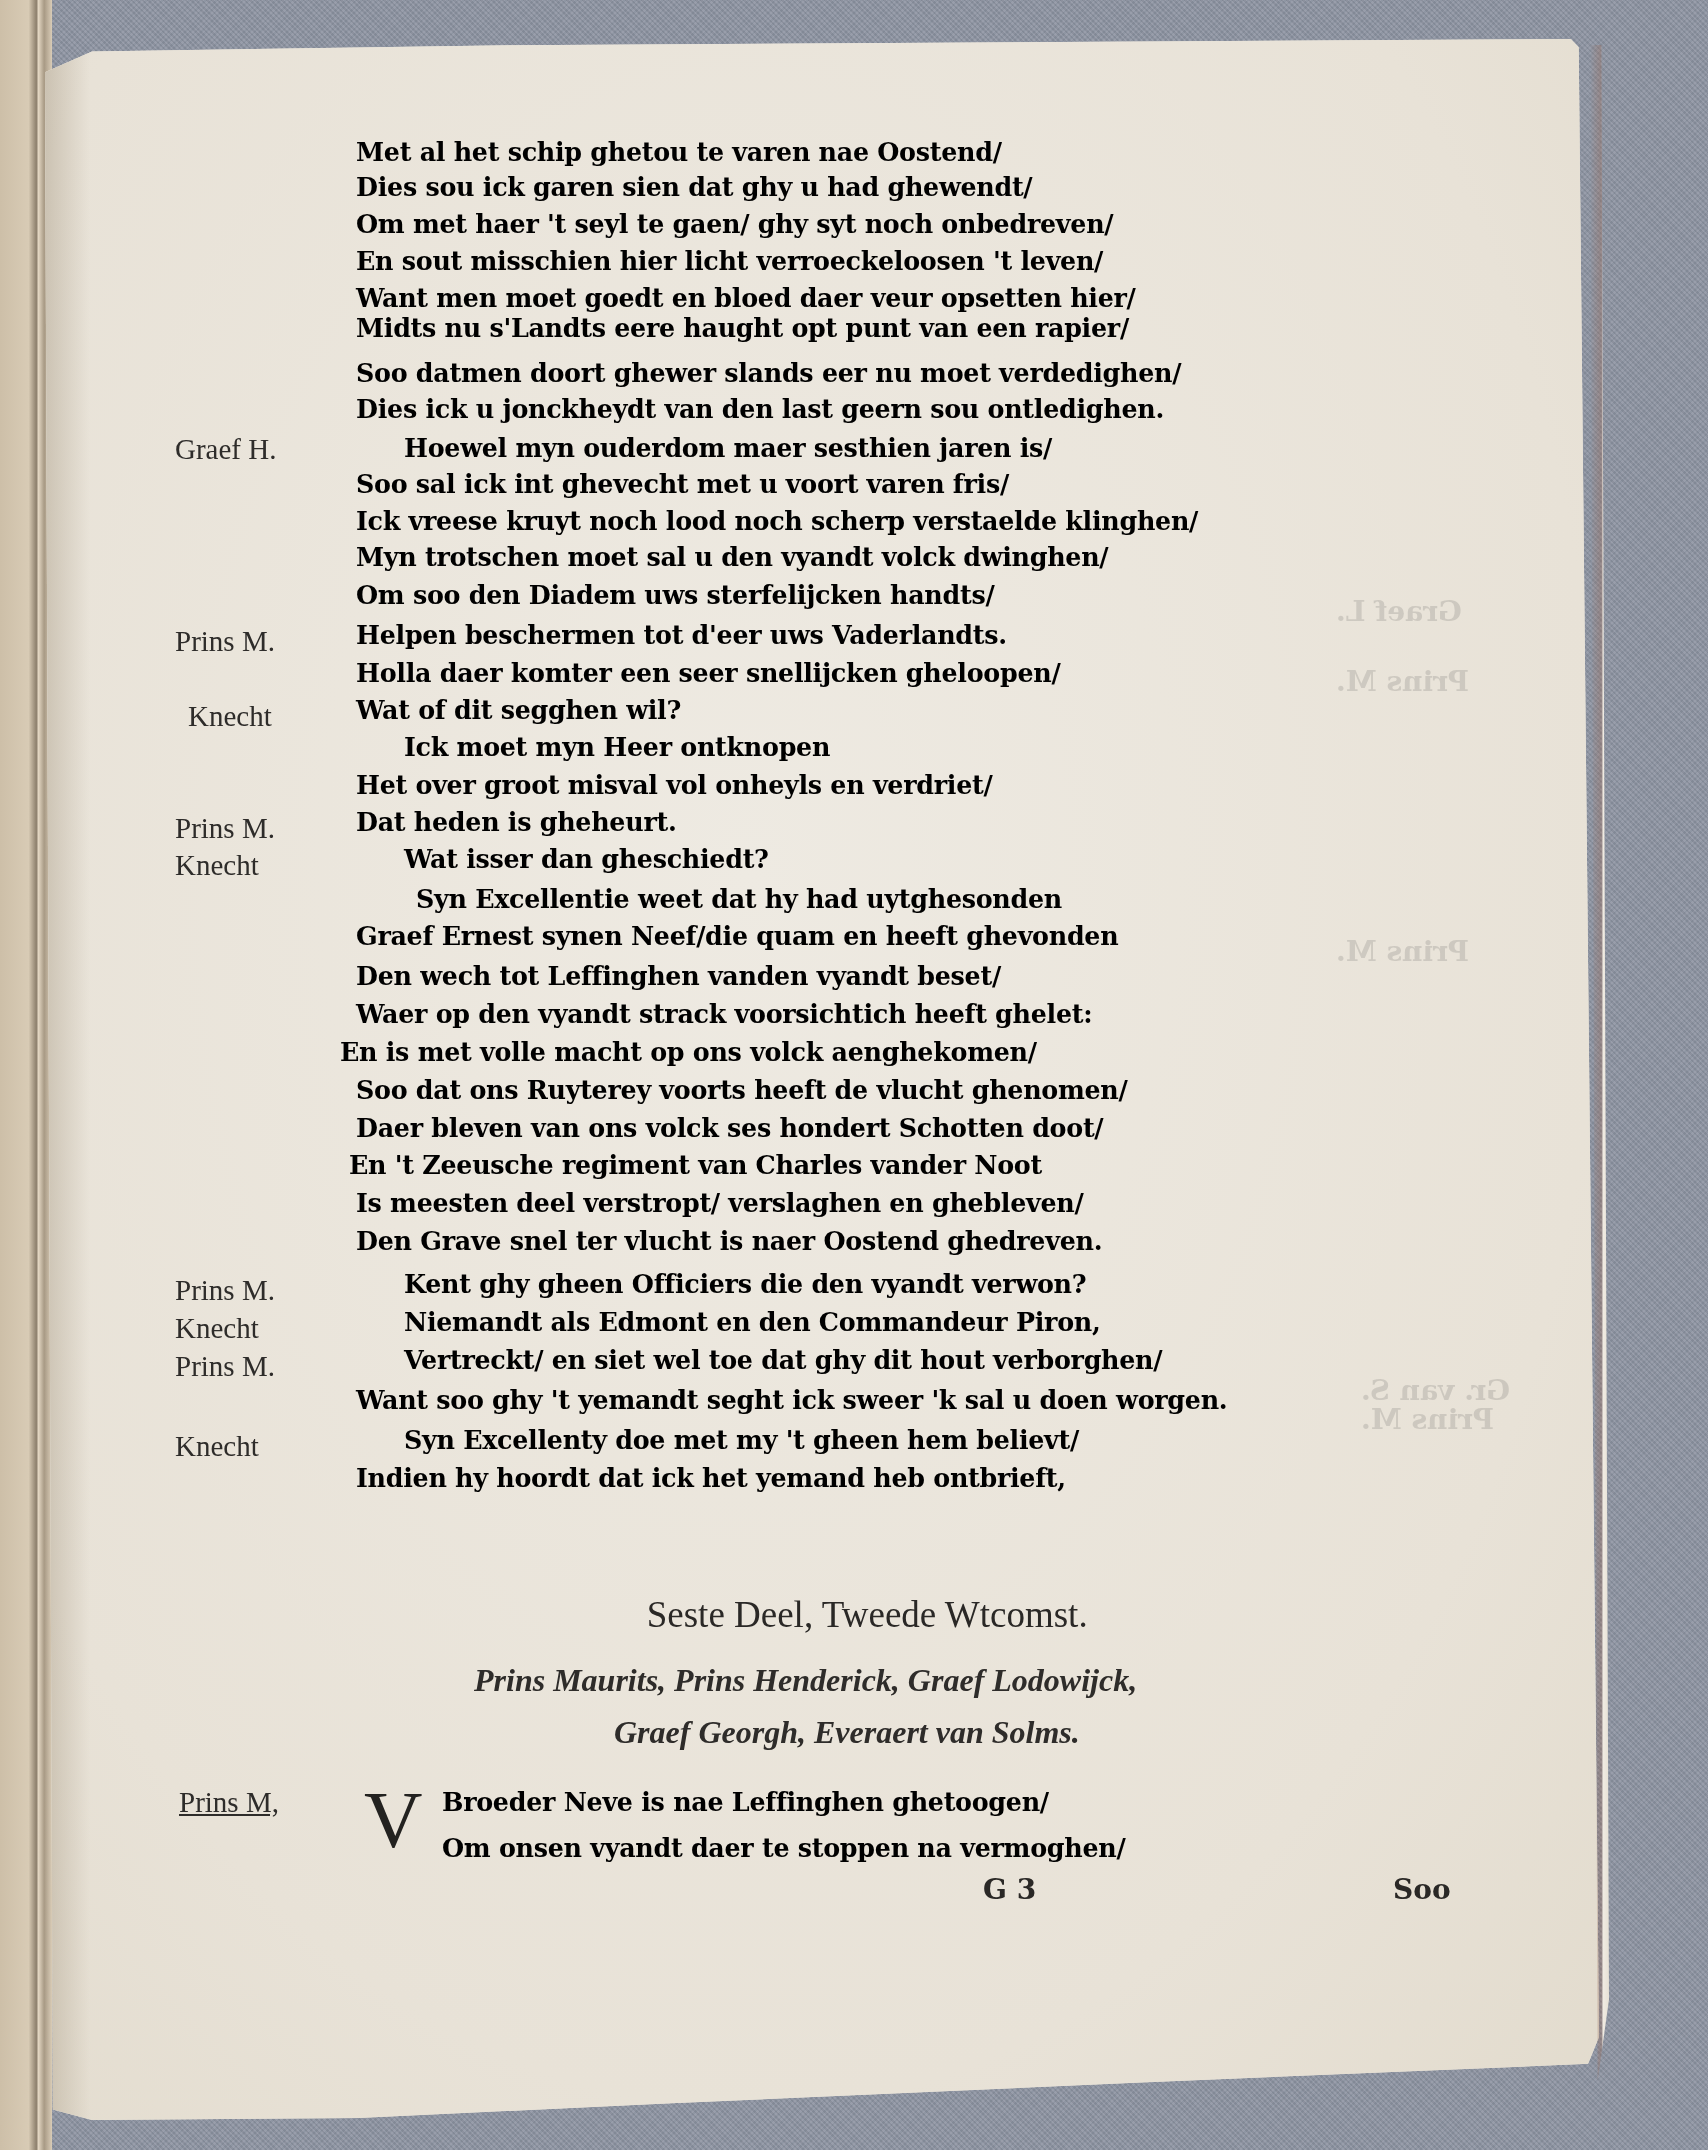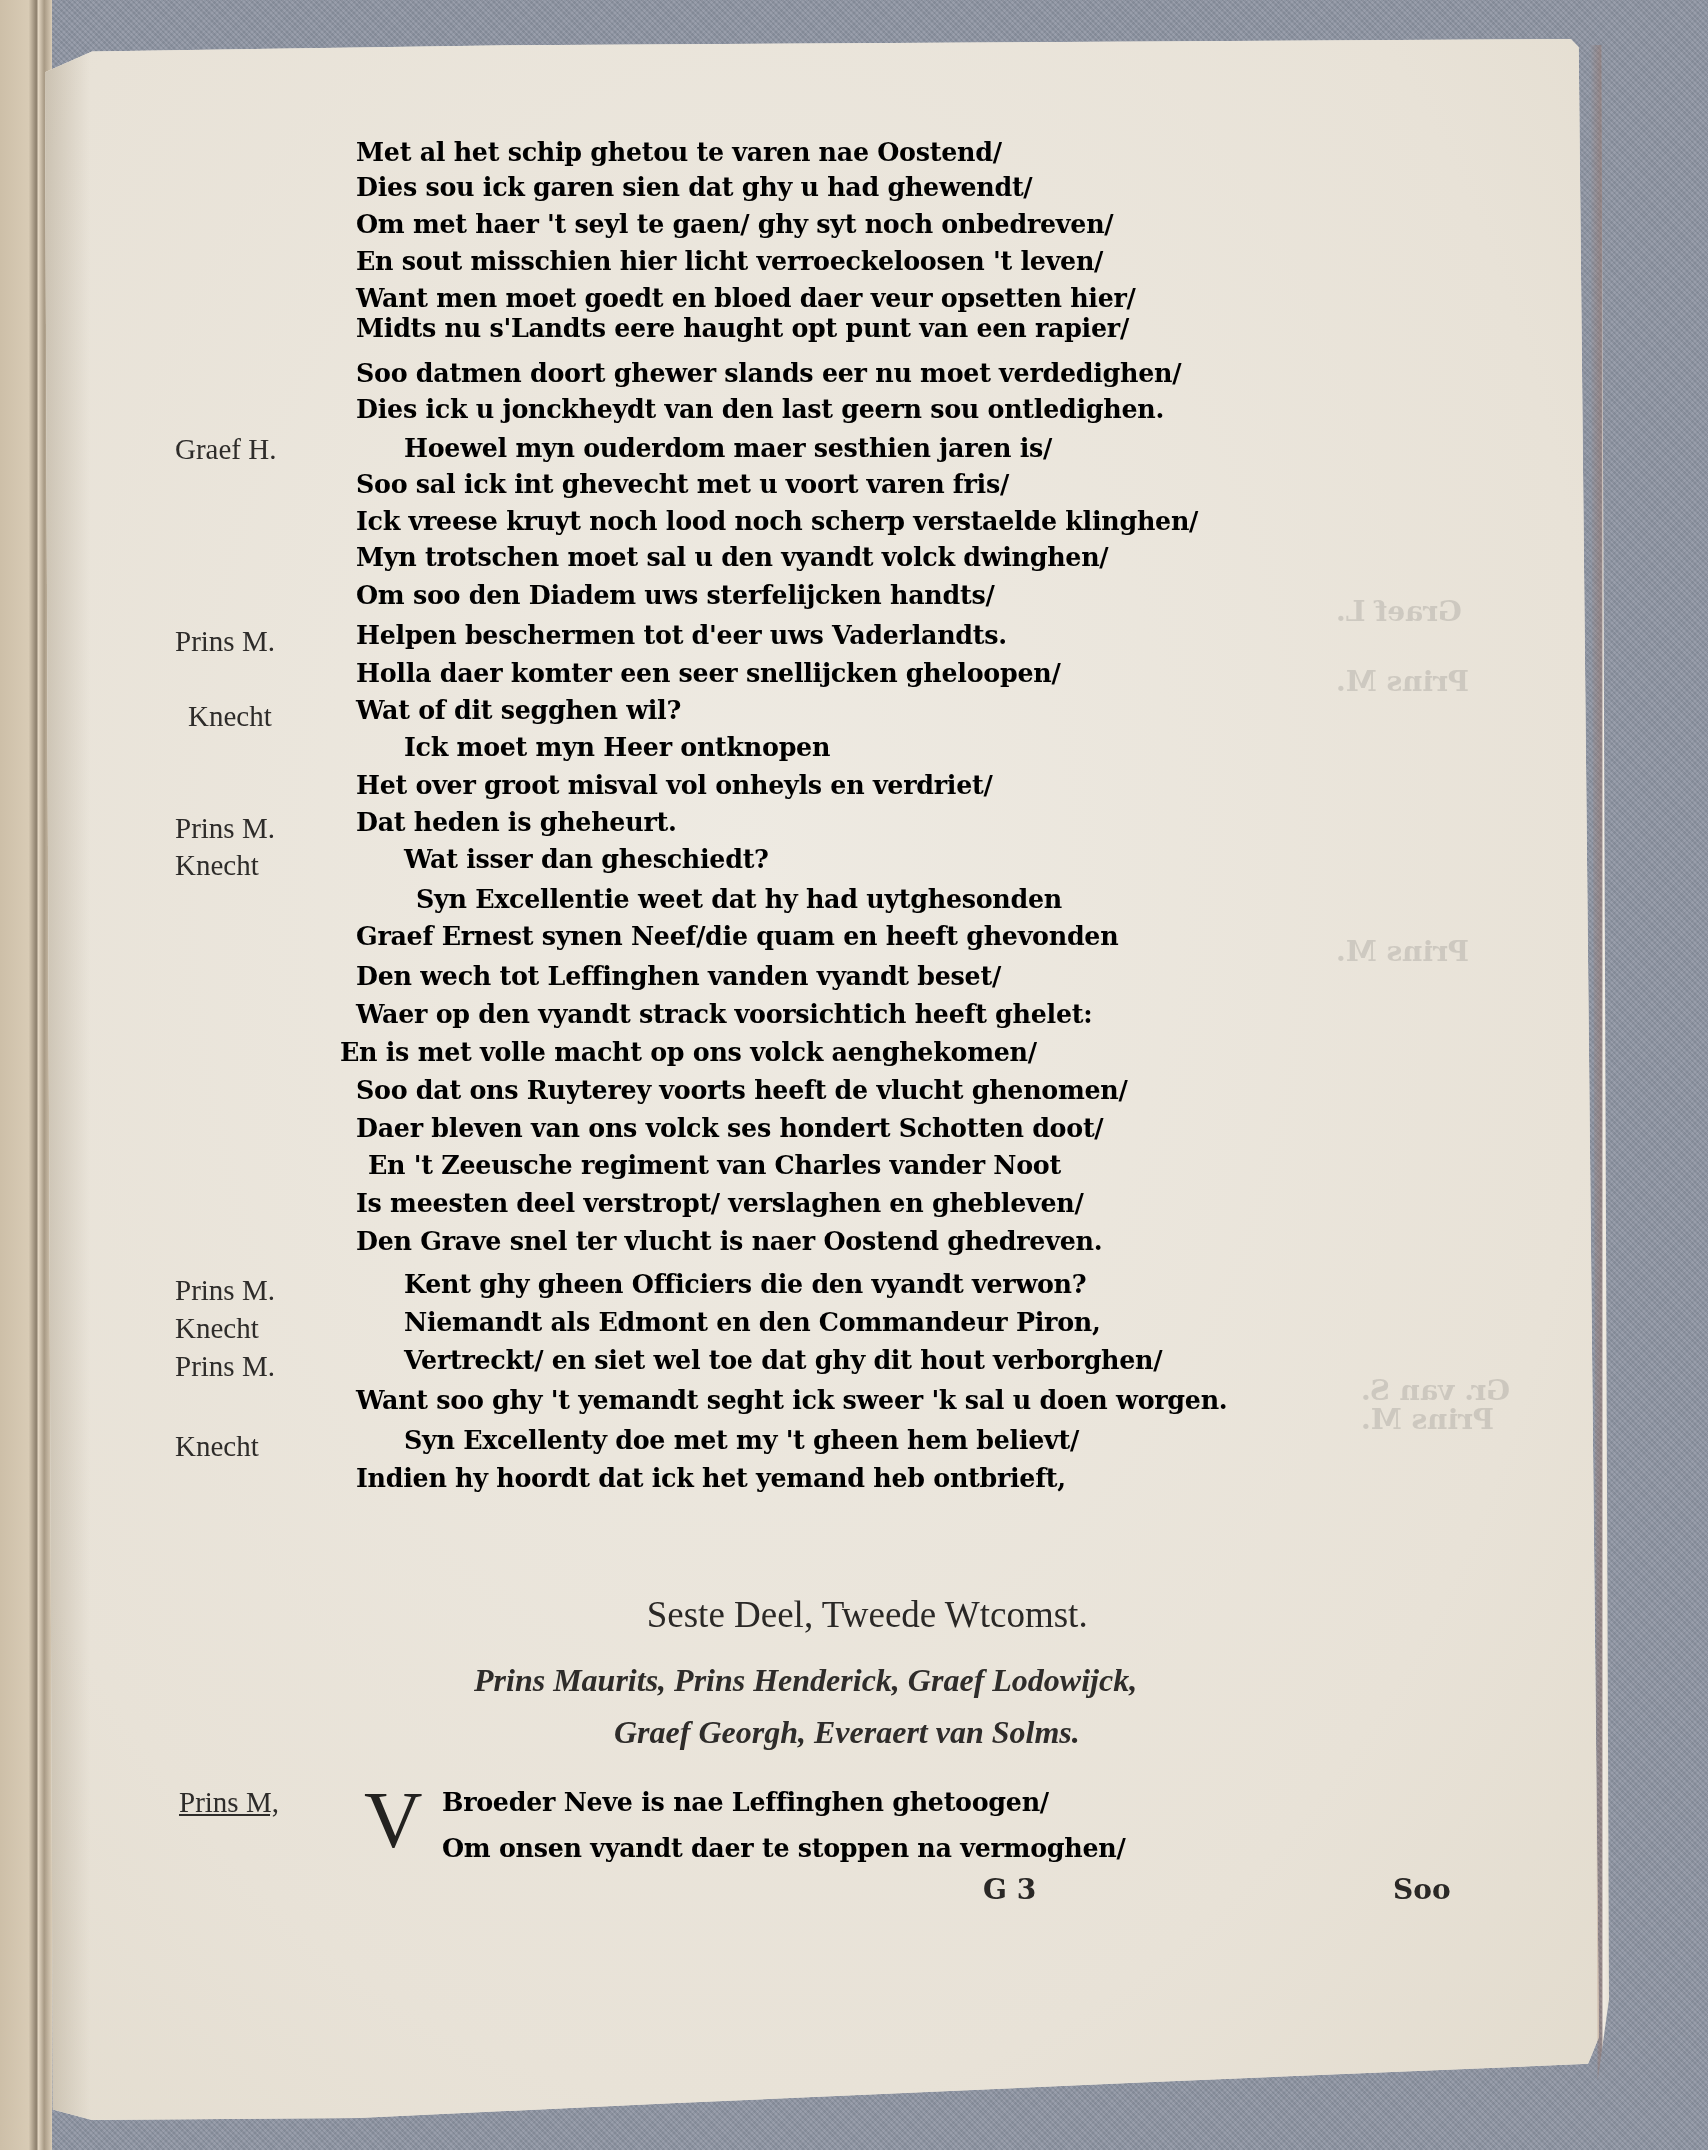--- a/index.html
+++ b/index.html
@@ -97,21 +97,21 @@
     <div class="label" style="left: 175px; top: 812px;">Prins M.</div>
     <div class="line" style="left: 404px; top: 844px;">Wat isser dan gheschiedt?</div>
     <div class="label" style="left: 175px; top: 849px;">Knecht</div>
     <div class="line" style="left: 404px; top: 884px; margin-left: 12px;">Syn Excellentie weet dat hy had uytghesonden</div>
     <div class="line" style="left: 356px; top: 921px;">Graef Ernest synen Neef/die quam en heeft ghevonden</div>
     <div class="line" style="left: 356px; top: 961px;">Den wech tot Leffinghen vanden vyandt beset/</div>
     <div class="line" style="left: 356px; top: 999px;">Waer op den vyandt strack voorsichtich heeft ghelet:</div>
     <div class="line" style="left: 340px; top: 1037px; text-align: center;">En is met volle macht op ons volck aenghekomen/</div>
     <div class="line" style="left: 356px; top: 1075px;">Soo dat ons Ruyterey voorts heeft de vlucht ghenomen/</div>
     <div class="line" style="left: 356px; top: 1113px;">Daer bleven van ons volck ses hondert Schotten doot/</div>
-    <div class="line" style="left: 368px; top: 1150px;">En 't Zeeusche regiment van Charles vander Noot</div>
+    <div class="line" style="left: 349px; top: 1150px;">En 't Zeeusche regiment van Charles vander Noot</div>
     <div class="line" style="left: 356px; top: 1188px;">Is meesten deel verstropt/ verslaghen en ghebleven/</div>
     <div class="line" style="left: 356px; top: 1226px;">Den Grave snel ter vlucht is naer Oostend ghedreven.</div>
     <div class="line" style="left: 404px; top: 1269px;">Kent ghy gheen Officiers die den vyandt verwon?</div>
     <div class="label" style="left: 175px; top: 1274px;">Prins M.</div>
     <div class="line" style="left: 404px; top: 1307px;">Niemandt als Edmont en den Commandeur Piron,</div>
     <div class="label" style="left: 175px; top: 1312px;">Knecht</div>
     <div class="line" style="left: 404px; top: 1345px;">Vertreckt/ en siet wel toe dat ghy dit hout verborghen/</div>
     <div class="label" style="left: 175px; top: 1350px;">Prins M.</div>
     <div class="line" style="left: 356px; top: 1385px;">Want soo ghy 't yemandt seght ick sweer 'k sal u doen worgen.</div>
     <div class="line" style="left: 404px; top: 1425px; text-align: right;">Syn Excellenty doe met my 't gheen hem believt/</div>

